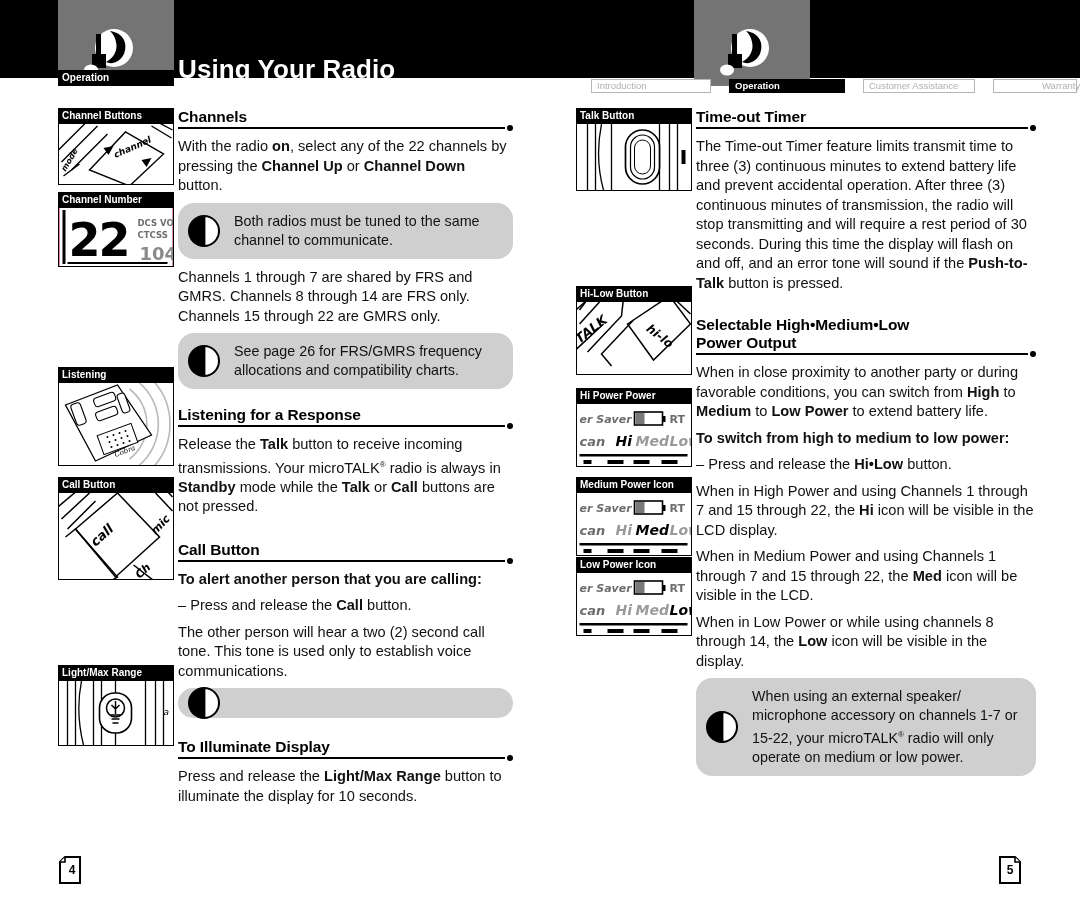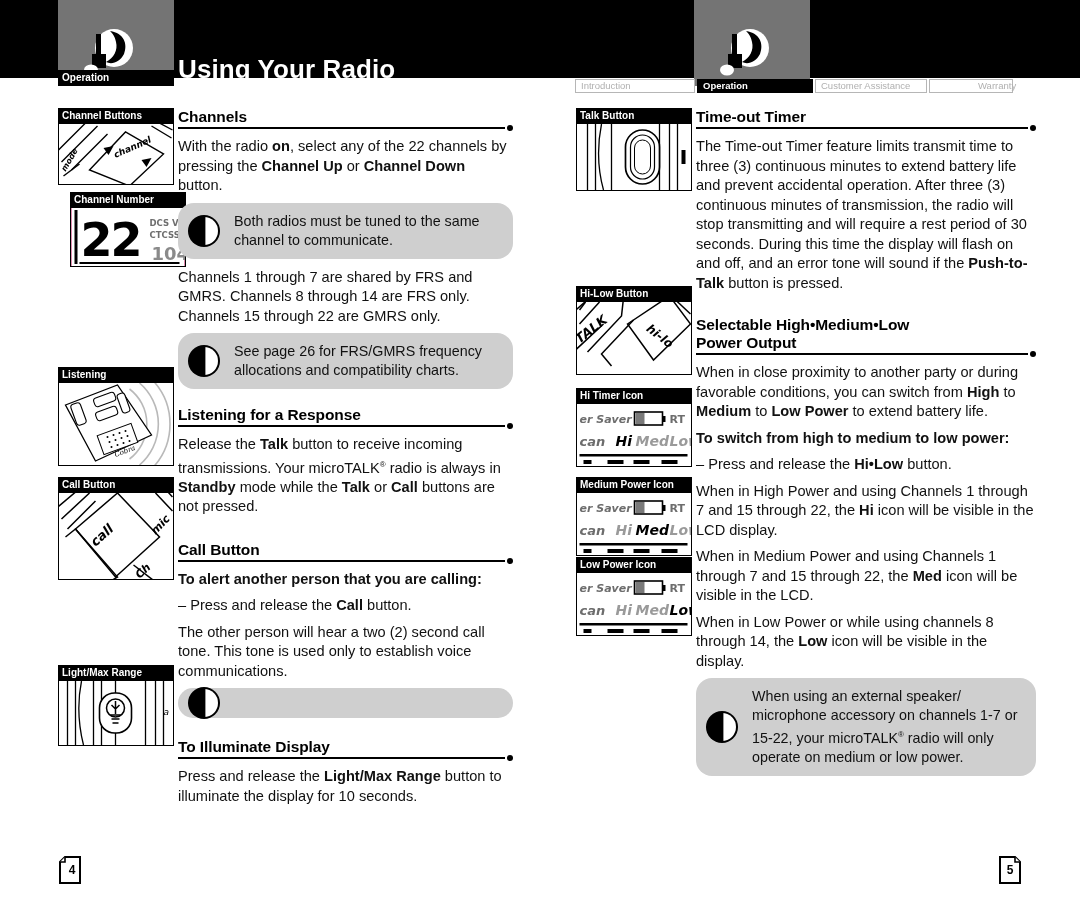--- a/index.html
+++ b/index.html
@@ -28,20 +28,21 @@
 
   
   .tabbar{position:absolute;left:575px;top:79px;height:14px;display:flex;gap:2px;align-items:stretch;}
   .tab{
     border:1px solid #b6b6b6;
     background:#fff;color:#b0b0b0;
     font-size:9.5px;line-height:12px;
     padding:0 5px;white-space:nowrap;
     display:flex;align-items:center;
     box-sizing:border-box;
+    margin-left:16px;
   }
   .tab.active{background:#000;color:#fff;border-color:#000;font-weight:bold;}
   .tab.w-intro{width:120px;}
   .tab.w-oper{width:116px;}
   .tab.w-cust{width:112px;}
   .tab.w-warr{width:84px;padding-left:48px;}
 
   
   .fig{position:absolute;width:116px;}
   .fig-cap{
@@ -155,21 +156,21 @@
       <g fill="#000">
         <path d="M44 24 L54 22 L49 31 Z"></path>
         <path d="M82 36 L92 34 L87 43 Z"></path>
       </g>
       <text x="56" y="34" font-size="9" font-style="italic" font-weight="bold" fill="#000" transform="rotate(-24 56 34)" font-family="DejaVu Sans, sans-serif">channel</text>
       <text x="6" y="48" font-size="8" font-style="italic" font-weight="bold" fill="#000" transform="rotate(-60 6 48)" font-family="DejaVu Sans, sans-serif">mode</text>
     </svg>
   </div>
 </div>
 
-<div class="fig" style="left:70px;top:192px;">
+<div class="fig" style="left:58px;top:192px;">
   <div class="fig-cap">Channel Number</div>
   <div class="fig-box" style="height:58px;background:#be185d;">
     <svg class="art" viewBox="0 0 113 58">
       <rect x="0" y="0" width="113" height="58" fill="#fff"></rect>
       <rect x="3" y="2" width="3" height="54" fill="#000"></rect>
       <g fill="#000" font-family="DejaVu Sans, sans-serif">
         <text x="9" y="48" font-size="46" font-weight="bold" letter-spacing="-2">22</text>
       </g>
       <text x="78" y="18" font-size="8.5" font-weight="bold" fill="#6e6e6e" font-family="DejaVu Sans, sans-serif">DCS VO</text>
       <text x="78" y="30" font-size="8.5" font-weight="bold" fill="#6e6e6e" font-family="DejaVu Sans, sans-serif">CTCSS</text>
@@ -351,21 +352,21 @@
         <path d="M96 -4 L113 12"></path>
         <path d="M8 0 L2 8"></path>
       </g>
       <text x="2" y="42" font-size="13" font-style="italic" font-weight="bold" fill="#000" transform="rotate(-38 2 42)" font-family="DejaVu Sans, sans-serif">TALK</text>
       <text x="68" y="28" font-size="12" font-style="italic" font-weight="bold" fill="#000" transform="rotate(38 68 28)" font-family="DejaVu Sans, sans-serif">hi-lo</text>
     </svg>
   </div>
 </div>
 
 <div class="fig" style="left:576px;top:388px;">
-  <div class="fig-cap">Hi Timer Icon</div>
+  <div class="fig-cap">Hi Power Power</div>
   <div class="fig-box" style="height:62px;">
     <svg class="art" viewBox="0 0 113 62">
       <rect x="0" y="0" width="113" height="62" fill="#fff"></rect>
       <text x="2" y="19" font-size="11" font-style="italic" font-weight="bold" fill="#6d6d6d" font-family="DejaVu Sans, sans-serif">er Saver</text>
       <g>
         <rect x="57" y="8" width="28" height="13" fill="none" stroke="#000" stroke-width="1.6"></rect>
         <rect x="58" y="9" width="9" height="11" fill="#7a7a7a"></rect>
         <rect x="85" y="12" width="3" height="6" fill="#000"></rect>
       </g>
       <text x="92" y="19" font-size="11" font-weight="bold" fill="#6d6d6d" font-family="DejaVu Sans, sans-serif">RT</text>

